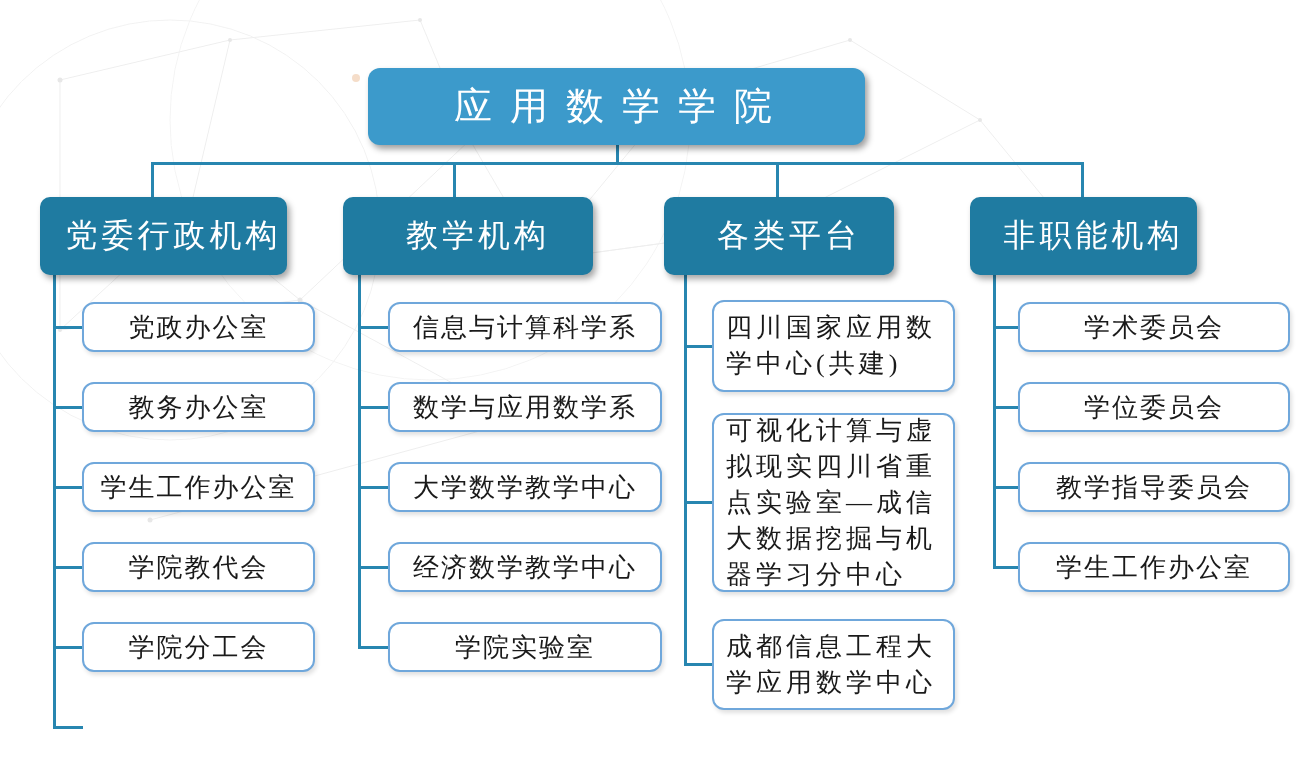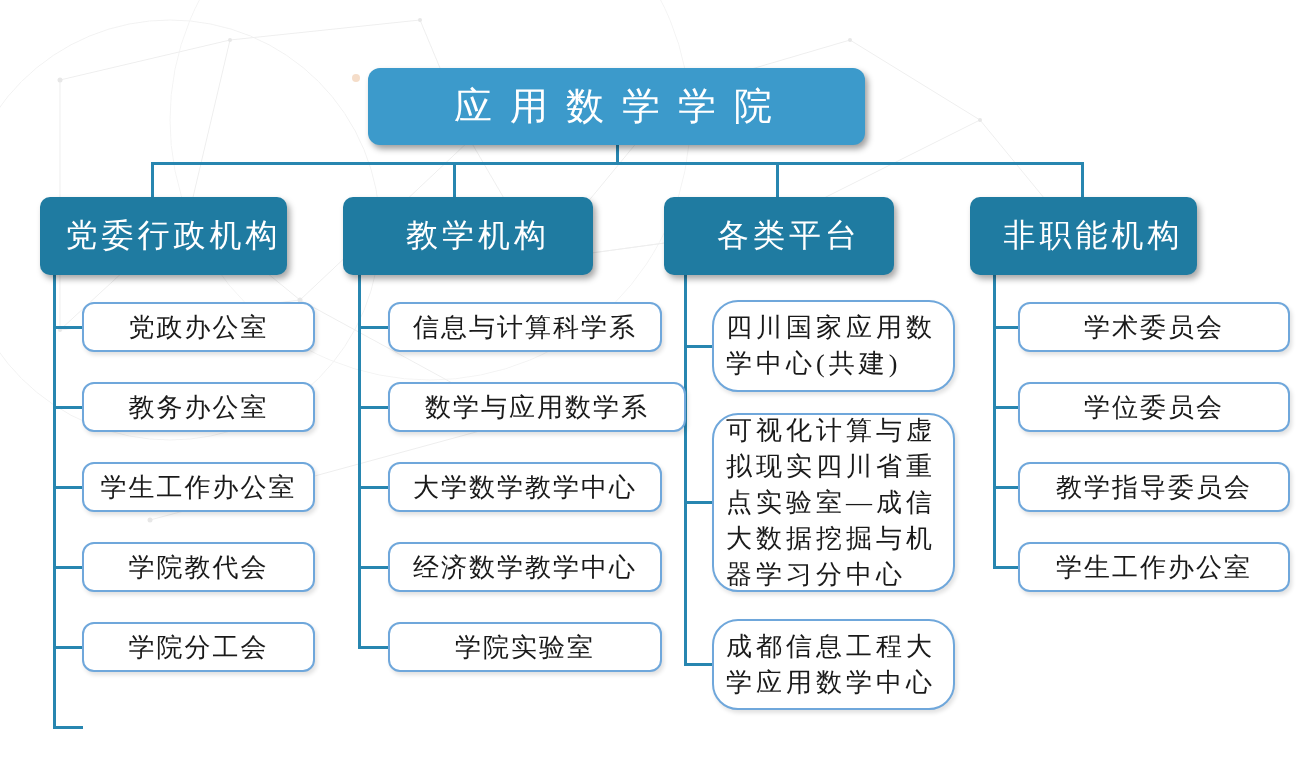--- a/index.html
+++ b/index.html
@@ -34,21 +34,21 @@
   }
   .leaf{
     position:absolute;box-sizing:border-box;background:var(--leaf-fill);
     border:2.5px solid var(--leaf-border);border-radius:12px;color:var(--leaf-text);
     display:flex;align-items:center;justify-content:center;
     font-size:26px;letter-spacing:2px;text-align:right;
     box-shadow:2px 3px 4px rgba(0,0,0,.12);
   }
   .leaf.multi{
     justify-content:flex-start;text-align:left;
-    padding:4px 12px;line-height:36px;letter-spacing:4px;border-radius:26px;
+    padding:4px 12px;line-height:36px;letter-spacing:4px;
   }
 </style>
 </head>
 <body>
 
 <div class="stage">
 
   <svg class="bg" viewBox="0 0 1300 762" xmlns="http://www.w3.org/2000/svg">
     <g stroke="#ededed" stroke-width="1" fill="none" opacity="0.9">
       <circle cx="170" cy="230" r="210" stroke="#f1f1f1"></circle>
@@ -121,21 +121,21 @@
   <div class="branch" style="left:664px;width:230px">各类平台</div>
   <div class="branch" style="left:970px;width:227px">非职能机构</div>
 
   <div class="leaf" style="left:82px;top:302px;width:233px;height:50px">党政办公室</div>
   <div class="leaf" style="left:82px;top:382px;width:233px;height:50px">教务办公室</div>
   <div class="leaf" style="left:82px;top:542px;width:233px;height:50px">学院教代会</div>
   <div class="leaf" style="left:82px;top:462px;width:233px;height:50px">学生工作办公室</div>
   <div class="leaf" style="left:82px;top:622px;width:233px;height:50px">学院分工会</div>
 
   <div class="leaf" style="left:388px;top:302px;width:274px;height:50px">信息与计算科学系</div>
-  <div class="leaf" style="left:388px;top:382px;width:298px;height:50px">数学与应用数学系</div>
+  <div class="leaf" style="left:388px;top:382px;width:274px;height:50px">数学与应用数学系</div>
   <div class="leaf" style="left:388px;top:462px;width:274px;height:50px">大学数学教学中心</div>
   <div class="leaf" style="left:388px;top:542px;width:274px;height:50px">经济数学教学中心</div>
   <div class="leaf" style="left:388px;top:622px;width:274px;height:50px">学院实验室</div>
 
   <div class="leaf multi" style="left:712px;top:300px;width:243px;height:92px">四川国家应用数学中心(共建)</div>
   <div class="leaf multi" style="left:712px;top:413px;width:243px;height:179px">可视化计算与虚拟现实四川省重点实验室—成信大数据挖掘与机器学习分中心</div>
   <div class="leaf multi" style="left:712px;top:619px;width:243px;height:91px">成都信息工程大学应用数学中心</div>
 
   <div class="leaf" style="left:1018px;top:302px;width:272px;height:50px">学术委员会</div>
   <div class="leaf" style="left:1018px;top:382px;width:272px;height:50px">学位委员会</div>

